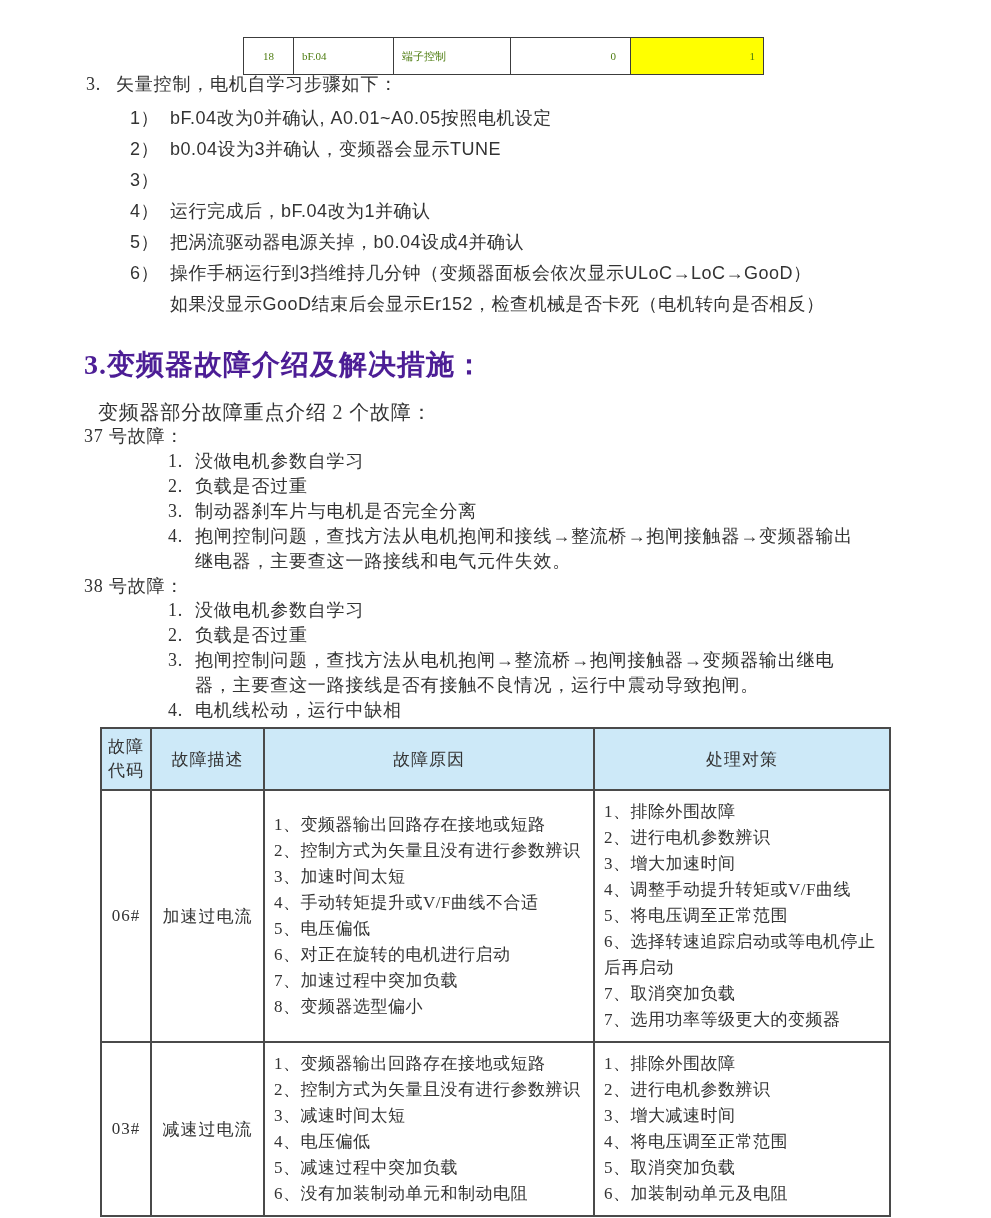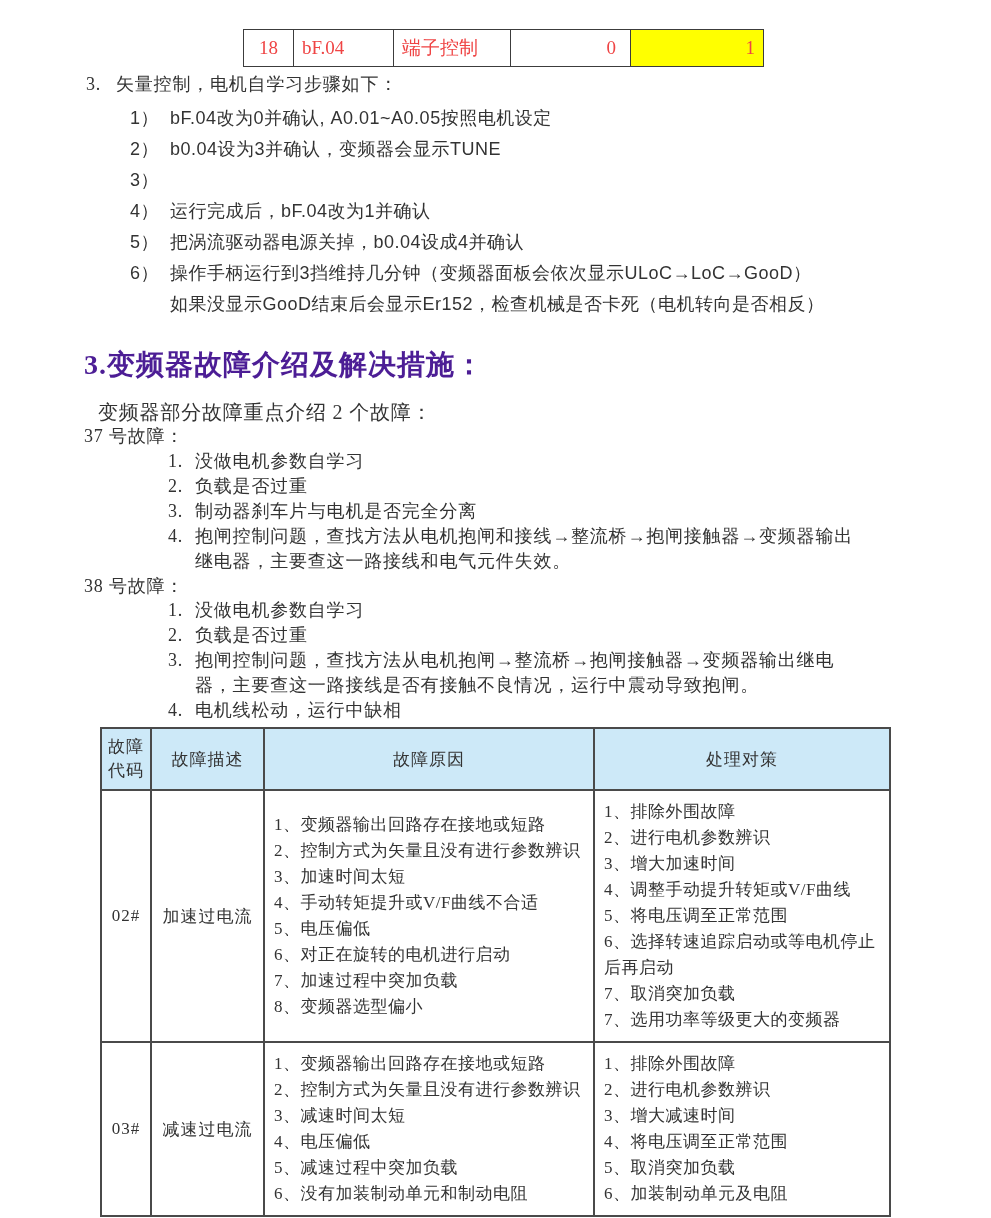--- a/index.html
+++ b/index.html
@@ -2,22 +2,22 @@
 <html><head>
 <meta charset="utf-8">
 <style>
   html,body{margin:0;padding:0;}
   body{
     width:991px;height:1218px;background:#ffffff;position:relative;overflow:hidden;
     font-family:"Liberation Serif","DejaVu Serif",serif;color:#333;
   }
   
   .top-frag{
-    position:absolute;left:243px;top:29px;border-collapse:collapse;table-layout:fixed;
-    font-size:19px;color:#ef4444;
+    position:absolute;left:243px;top:37px;border-collapse:collapse;table-layout:fixed;
+    font-size:11px;color:#4d7c0f;
   }
   .top-frag td{border:1.5px solid #3c3c3c;height:36px;padding:0 8px;white-space:nowrap;}
   .top-frag .c-idx{text-align:center;}
   .top-frag .c-code,.top-frag .c-name{text-align:left;}
   .top-frag .c-def{text-align:right;padding-right:14px;}
   .top-frag .c-val{text-align:right;background:#ffff00;padding-right:8px;}
   
   .vector{position:absolute;left:86px;top:72px;width:870px;font-size:18px;letter-spacing:0.8px;}
   .vector-titleline{display:flex;line-height:24px;}
   .vector-num{width:30px;}
@@ -164,21 +164,21 @@
     </colgroup>
     <tbody>
         <tr>
       <th class="h-code">故障
 代码</th>
       <th>故障描述</th>
       <th>故障原因</th>
       <th>处理对策</th>
     </tr>
     <tr>
-      <td class="code">02#</td>
+      <td class="code">06#</td>
       <td class="desc">加速过电流</td>
       <td class="list">
         <div class="cline">1、变频器输出回路存在接地或短路</div>
         <div class="cline">2、控制方式为矢量且没有进行参数辨识</div>
         <div class="cline">3、加速时间太短</div>
         <div class="cline">4、手动转矩提升或V/F曲线不合适</div>
         <div class="cline">5、电压偏低</div>
         <div class="cline">6、对正在旋转的电机进行启动</div>
         <div class="cline">7、加速过程中突加负载</div>
         <div class="cline">8、变频器选型偏小</div>

